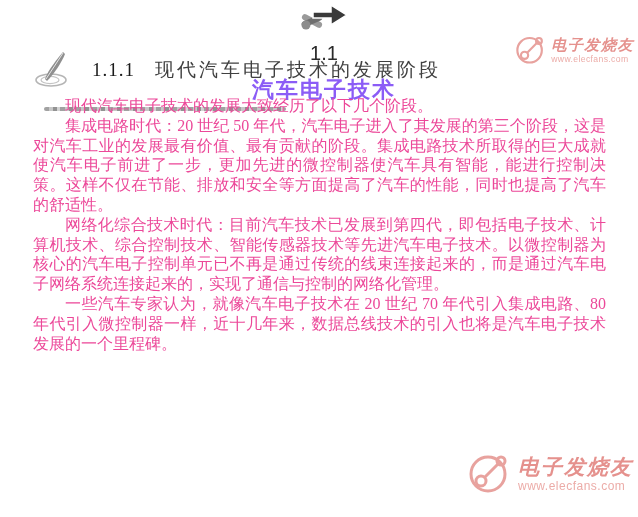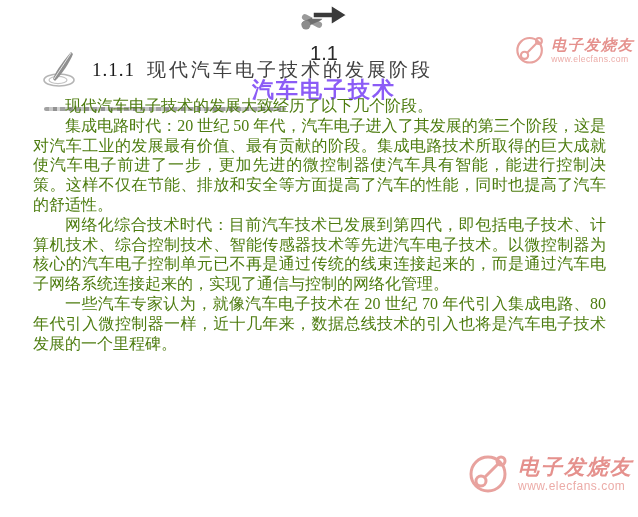--- a/index.html
+++ b/index.html
@@ -11,29 +11,29 @@
   
   .sec-header{position:absolute;left:44px;top:2px;width:560px;}
   .sec-row{display:flex;align-items:center;gap:10px;flex-direction:column;}
   .sec-icon{width:50px;height:30px;position:relative;flex:0 0 auto;}
   .sec-num{font-family:"Liberation Sans","DejaVu Sans",sans-serif;font-size:20px;color:#2a2a2a;}
   .sec-title{font-family:"Liberation Sans","DejaVu Sans",sans-serif;font-weight:bold;
     font-size:22px;letter-spacing:2px;color:#8b5cf6;}
   .sec-underline{margin-top:2px;height:4px;width:242px;border-radius:2px;opacity:.8;
     background:repeating-linear-gradient(90deg,#8a8a8a 0 5px,#b9b9b9 5px 9px,#777 9px 13px,#c8c8c8 13px 16px);}
   
-  .sub-header{position:absolute;left:40px;top:50px;display:flex;align-items:center;gap:12px;}
+  .sub-header{position:absolute;left:32px;top:50px;display:flex;align-items:center;gap:20px;}
   .pen-icon{width:40px;height:40px;flex:0 0 auto;}
   .sub-num{font-size:19px;color:#1a1a1a;letter-spacing:1px;}
   .sub-title{font-size:19px;letter-spacing:3px;color:#404040;font-weight:500;}
   
   .body-text{position:absolute;left:33px;top:96px;width:573px;}
   .body-text p{
     margin:0;font-size:16px;line-height:19.8px;text-align:justify;
-    text-indent:2em;color:#4d7c0f;
+    text-indent:2em;color:#ec4899;
   }
   
   .watermark{position:absolute;display:flex;align-items:center;gap:4px;pointer-events:none;}
   .wm-top{top:33px;right:4px;transform:scale(.72);transform-origin:top right;}
   .wm-bottom{top:450px;right:5px;}
   .wm-logo{width:48px;height:48px;flex:0 0 auto;}
   .wm-col{display:flex;flex-direction:column;line-height:1;}
   .wm-brand{font-family:"Liberation Sans","DejaVu Sans",sans-serif;font-weight:bold;
     font-size:21px;letter-spacing:2px;font-style:italic;}
   .wm-url{font-family:"Liberation Sans","DejaVu Sans",sans-serif;font-size:12px;margin-top:3px;letter-spacing:.5px;}

